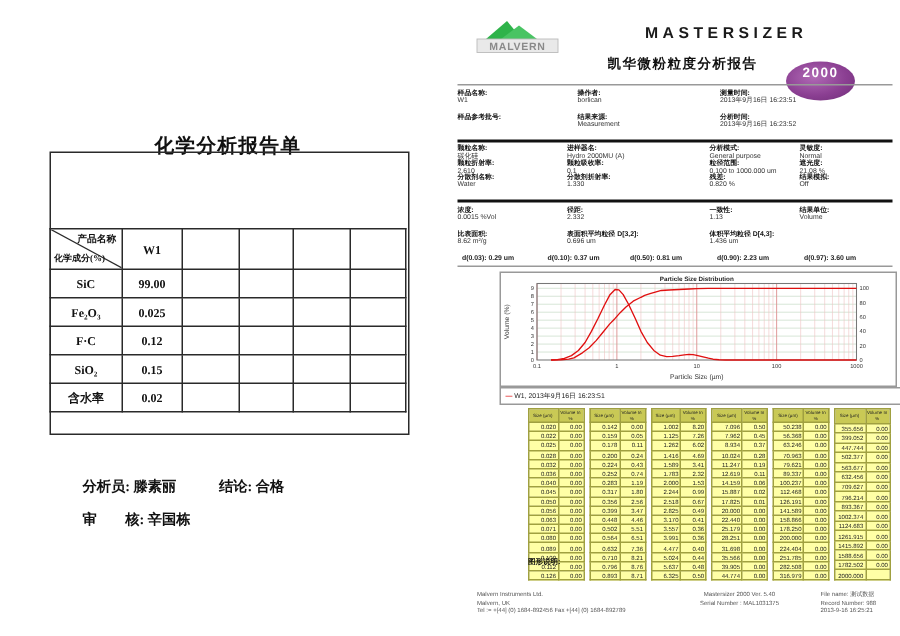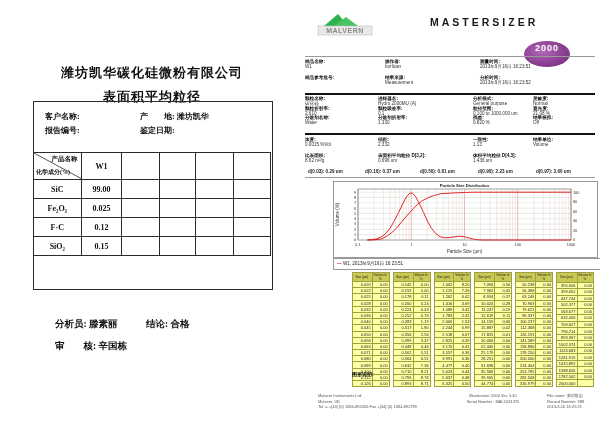--- a/index.html
+++ b/index.html
@@ -49,37 +49,23 @@
   .footer-left{left:18px;}
   .footer-center{left:128px;width:130px;text-align:center;}
   .footer-right{left:247px;}
 </style>
 </head>
 <body>
 
 <div class="canvas">
 
   <section class="left-page">
-    <div class="lp-title" style="top:64px">潍坊凯华碳化硅微粉有限公司</div>
-    <div class="lp-title" style="top:88px">表面积平均粒径</div>
+    <div class="lp-title" style="top:88px">化学分析报告单</div>
 
     <div class="lp-box">
-      <div class="lp-meta">
-        <div class="lp-meta-row">
-          <span>客户名称:</span>
-          <span class="at2">
-            <span>产　　地:</span>
-            <span>潍坊凯华</span>
-          </span>
-        </div>
-        <div class="lp-meta-row">
-          <span>报告编号:</span>
-          <span class="at2">鉴定日期:</span>
-        </div>
-      </div>
       <table class="ctable" id="chem-table">
           <colgroup>
             <col style="width: 48px;">
             <col style="width: 41px;">
             <col style="width: 38px;">
             <col style="width: 37px;">
             <col style="width: 38px;">
             <col style="width: 38px;">
           </colgroup>
           <tbody>
@@ -117,20 +103,28 @@
               <td style="height: 18px;">F·C</td>
               <td>0.12</td>
               <td></td>
               <td></td>
               <td></td>
               <td></td>
             </tr>
             <tr>
               <td style="height: 18px; margin-top: 24px;">SiO₂</td>
               <td>0.15</td>
+              <td></td>
+              <td></td>
+              <td></td>
+              <td></td>
+            </tr>
+            <tr>
+              <td style="height: 18px;">含水率</td>
+              <td>0.02</td>
               <td></td>
               <td></td>
               <td></td>
               <td></td>
             </tr>
           </tbody>
         </table>
     </div>
 
     <div class="lp-sig" style="left:55px;top:318px">
@@ -150,20 +144,21 @@
   <section class="right-page">
 
     <svg class="rp-logo" width="58" height="26" viewBox="0 0 58 26">
       <polygon points="8,14 22,2 32,14" fill="#2eb34a"></polygon>
       <polygon points="18,14 30,5 42,14" fill="#49c463"></polygon>
       <rect x="2" y="14" width="54" height="9" fill="#e9e9e9" stroke="#bbb" stroke-width="0.6"></rect>
       <text x="29" y="21" text-anchor="middle" font-size="7" font-weight="bold" fill="#8a8a8a" letter-spacing="0.5" id="malvern-logo-text">MALVERN</text>
     </svg>
     <div class="rp-mastersizer">MASTERSIZER</div>
     <div class="rp-badge">2000</div>
+    <div class="rp-title">凯华微粉粒度分析报告</div>
 
     <div class="hline" style="top:56px"></div>
     <div class="fgrid" style="top:59px;height:32px" id="info-grid">
         <div class="fld" style="left: 0px; top: 0px;">
           <span class="lab">样品名称:</span>
           <span class="val">W1</span>
         </div>
         <div class="fld" style="left: 80px; top: 0px;">
           <span class="lab">操作者:</span>
           <span class="val">borlican</span>

